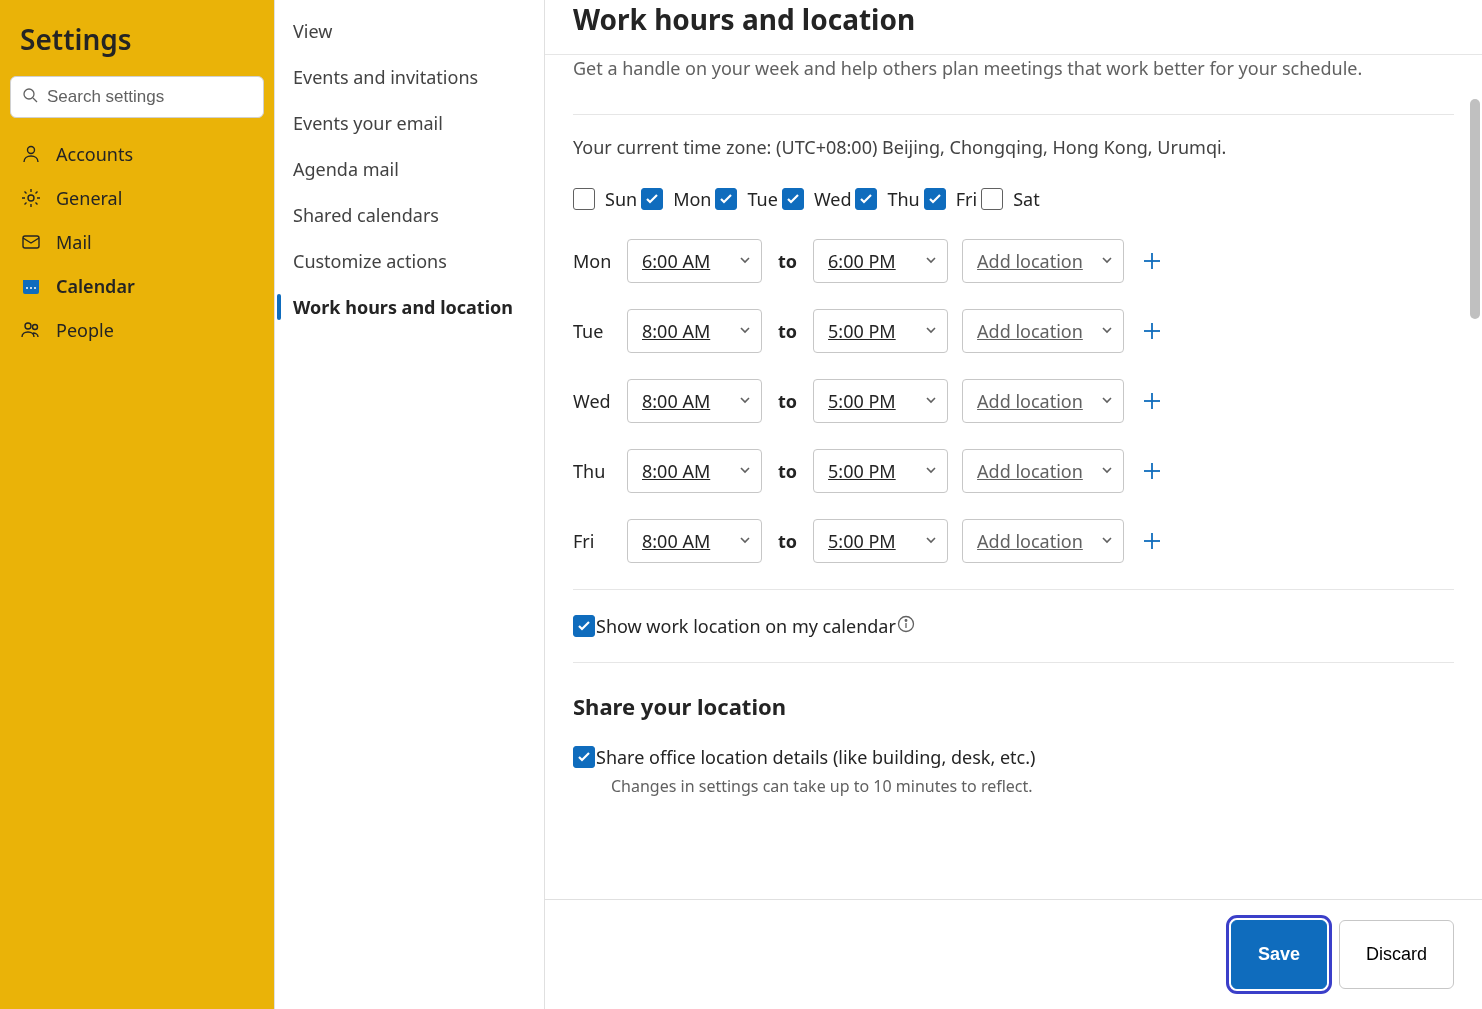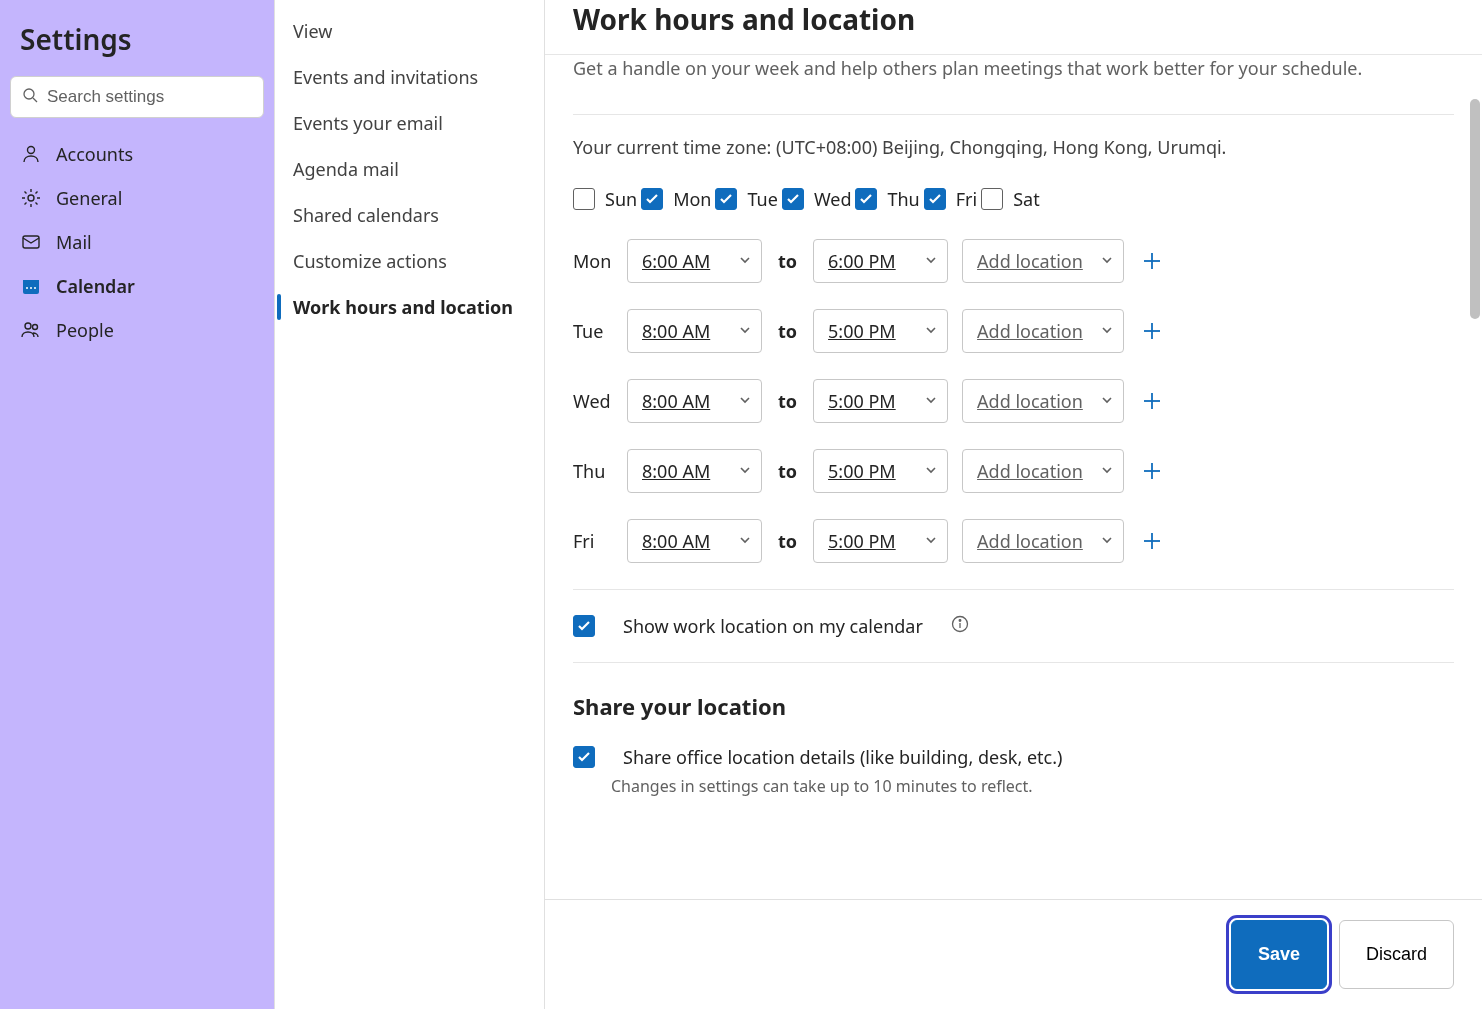--- a/index.html
+++ b/index.html
@@ -1,19 +1,19 @@
 <!DOCTYPE html>
 <html><head>
   <meta charset="utf-8">
   <style>
     * { box-sizing: border-box; margin: 0; padding: 0; }
     body { font-family: 'Segoe UI', system-ui, sans-serif; background: #fff; color: #242424; width: 1482px; height: 1009px; overflow: hidden; display: flex; }
     
     
-    .sidebar-left { width: 275px; background: #c4b5fd; padding: 10px 0; border-right: 1px solid #e0e0e0; flex-shrink: 0; }
+    .sidebar-left { width: 275px; background: #eab308; padding: 10px 0; border-right: 1px solid #e0e0e0; flex-shrink: 0; }
     .sidebar-title { font-size: 28px; font-weight: 600; padding: 10px 20px 18px; }
     .search-box { margin: 0 10px 14px; position: relative; }
     .search-box input { width: 100%; padding: 10px 12px 10px 36px; border: 1px solid #d0d0d0; border-radius: 6px; font-size: 17px; background: #fff; }
     .search-box input::placeholder { color: #616161; }
     .search-icon { position: absolute; left: 12px; top: 50%; transform: translateY(-50%); color: #616161; }
     .nav-item { display: flex; align-items: center; padding: 10px 20px; cursor: pointer; font-size: 18px; color: #242424; gap: 14px; }
     .nav-item.active { font-weight: 600; }
     .nav-icon { width: 22px; height: 22px; display: inline-flex; align-items: center; justify-content: center; flex-shrink: 0; }
     .icon-calendar-active { color: #0f6cbd; }
     
@@ -46,21 +46,21 @@
     .sched-row { display: flex; align-items: center; gap: 14px; margin-bottom: 26px; }
     .sched-day { width: 40px; font-size: 18px; }
     .dd { position: relative; }
     .dd select, .dd .sel { -webkit-appearance: none; appearance: none; width: 135px; height: 44px; border: 1px solid #c7c7c7; border-radius: 4px; background: #fff; padding: 0 34px 0 14px; font-size: 18px; color: #242424; cursor: pointer; }
     .dd .sel { display: inline-flex; align-items: center; text-decoration: underline; }
     .dd .loc { width: 162px; color: #616161; }
     .dd-arrow { position: absolute; right: 10px; top: 50%; transform: translateY(-50%); pointer-events: none; color: #616161; }
     .to-label { font-size: 18px; margin: 4px 2px; font-weight: bold; }
     .plus-btn { width: 28px; height: 28px; display: inline-flex; align-items: center; justify-content: center; cursor: pointer; color: #0f6cbd; }
     
-    .checkbox-line { display: flex; align-items: center; gap: 28px; margin: 24px 0; font-size: 18px; }
+    .checkbox-line { display: flex; align-items: center; gap: 1px; margin: 24px 0; font-size: 18px; }
     .info-icon { color: #616161; cursor: pointer; }
     
     .section-title { font-size: 22px; font-weight: 700; margin: 28px 0 20px; }
     .hint { font-size: 16px; color: #616161; margin-left: 38px; margin-top: 6px; }
     
     
     .footer { border-top: 1px solid #e0e0e0; padding: 20px 28px; display: flex; justify-content: flex-end; gap: 12px; background: #fff; }
     .btn { padding: 23px 26px; font-size: 18px; border-radius: 6px; cursor: pointer; border: 1px solid #c7c7c7; background: #fff; }
     .btn-primary { background: #0f6cbd; border-color: #0f6cbd; color: #fff; font-weight: 600; outline: 3px solid #3b3fc9; outline-offset: 2px; }
     

